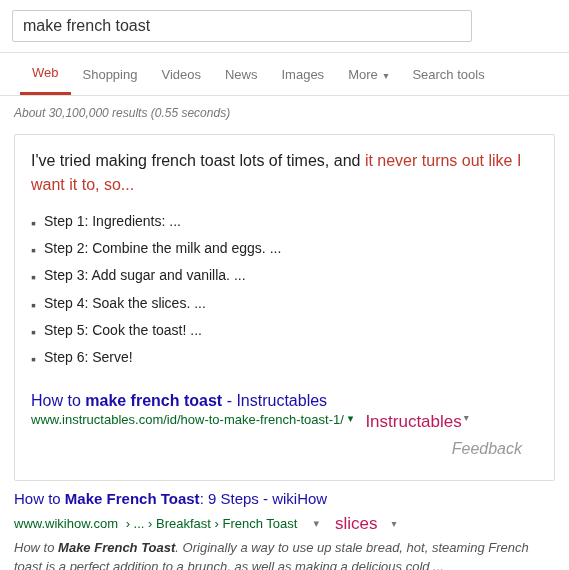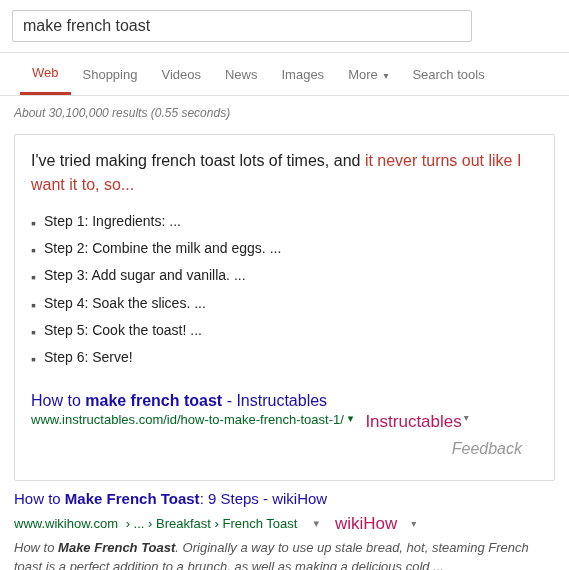--- a/index.html
+++ b/index.html
@@ -279,19 +279,19 @@
   <a class="second-result-title">
     <span>How to </span><span class="bold">Make French Toast</span><span>: 9 Steps - wikiHow</span>
   </a>
   <div class="second-result-url-line">
     <span class="second-result-url">
       <span>www.wikihow.com</span>
       <span style="margin: 0 2px;"> </span>
       <span>› ... › Breakfast › French Toast</span>
     </span>
     <span style="font-size:11px; color:#777; margin: 0 4px;">▾</span>
-    <span class="result-source">wikiHow</span>
+    <span class="result-source">slices</span>
     <span class="result-source-arrow">▾</span>
   </div>
   <div class="second-result-snippet">
     <span>How to </span><span class="bold">Make French Toast</span><span>. Originally a way to use up stale bread, hot, steaming French toast is a perfect addition to a brunch, as well as making a delicious cold ...</span>
   </div>
 </div>
 
 </body></html>

